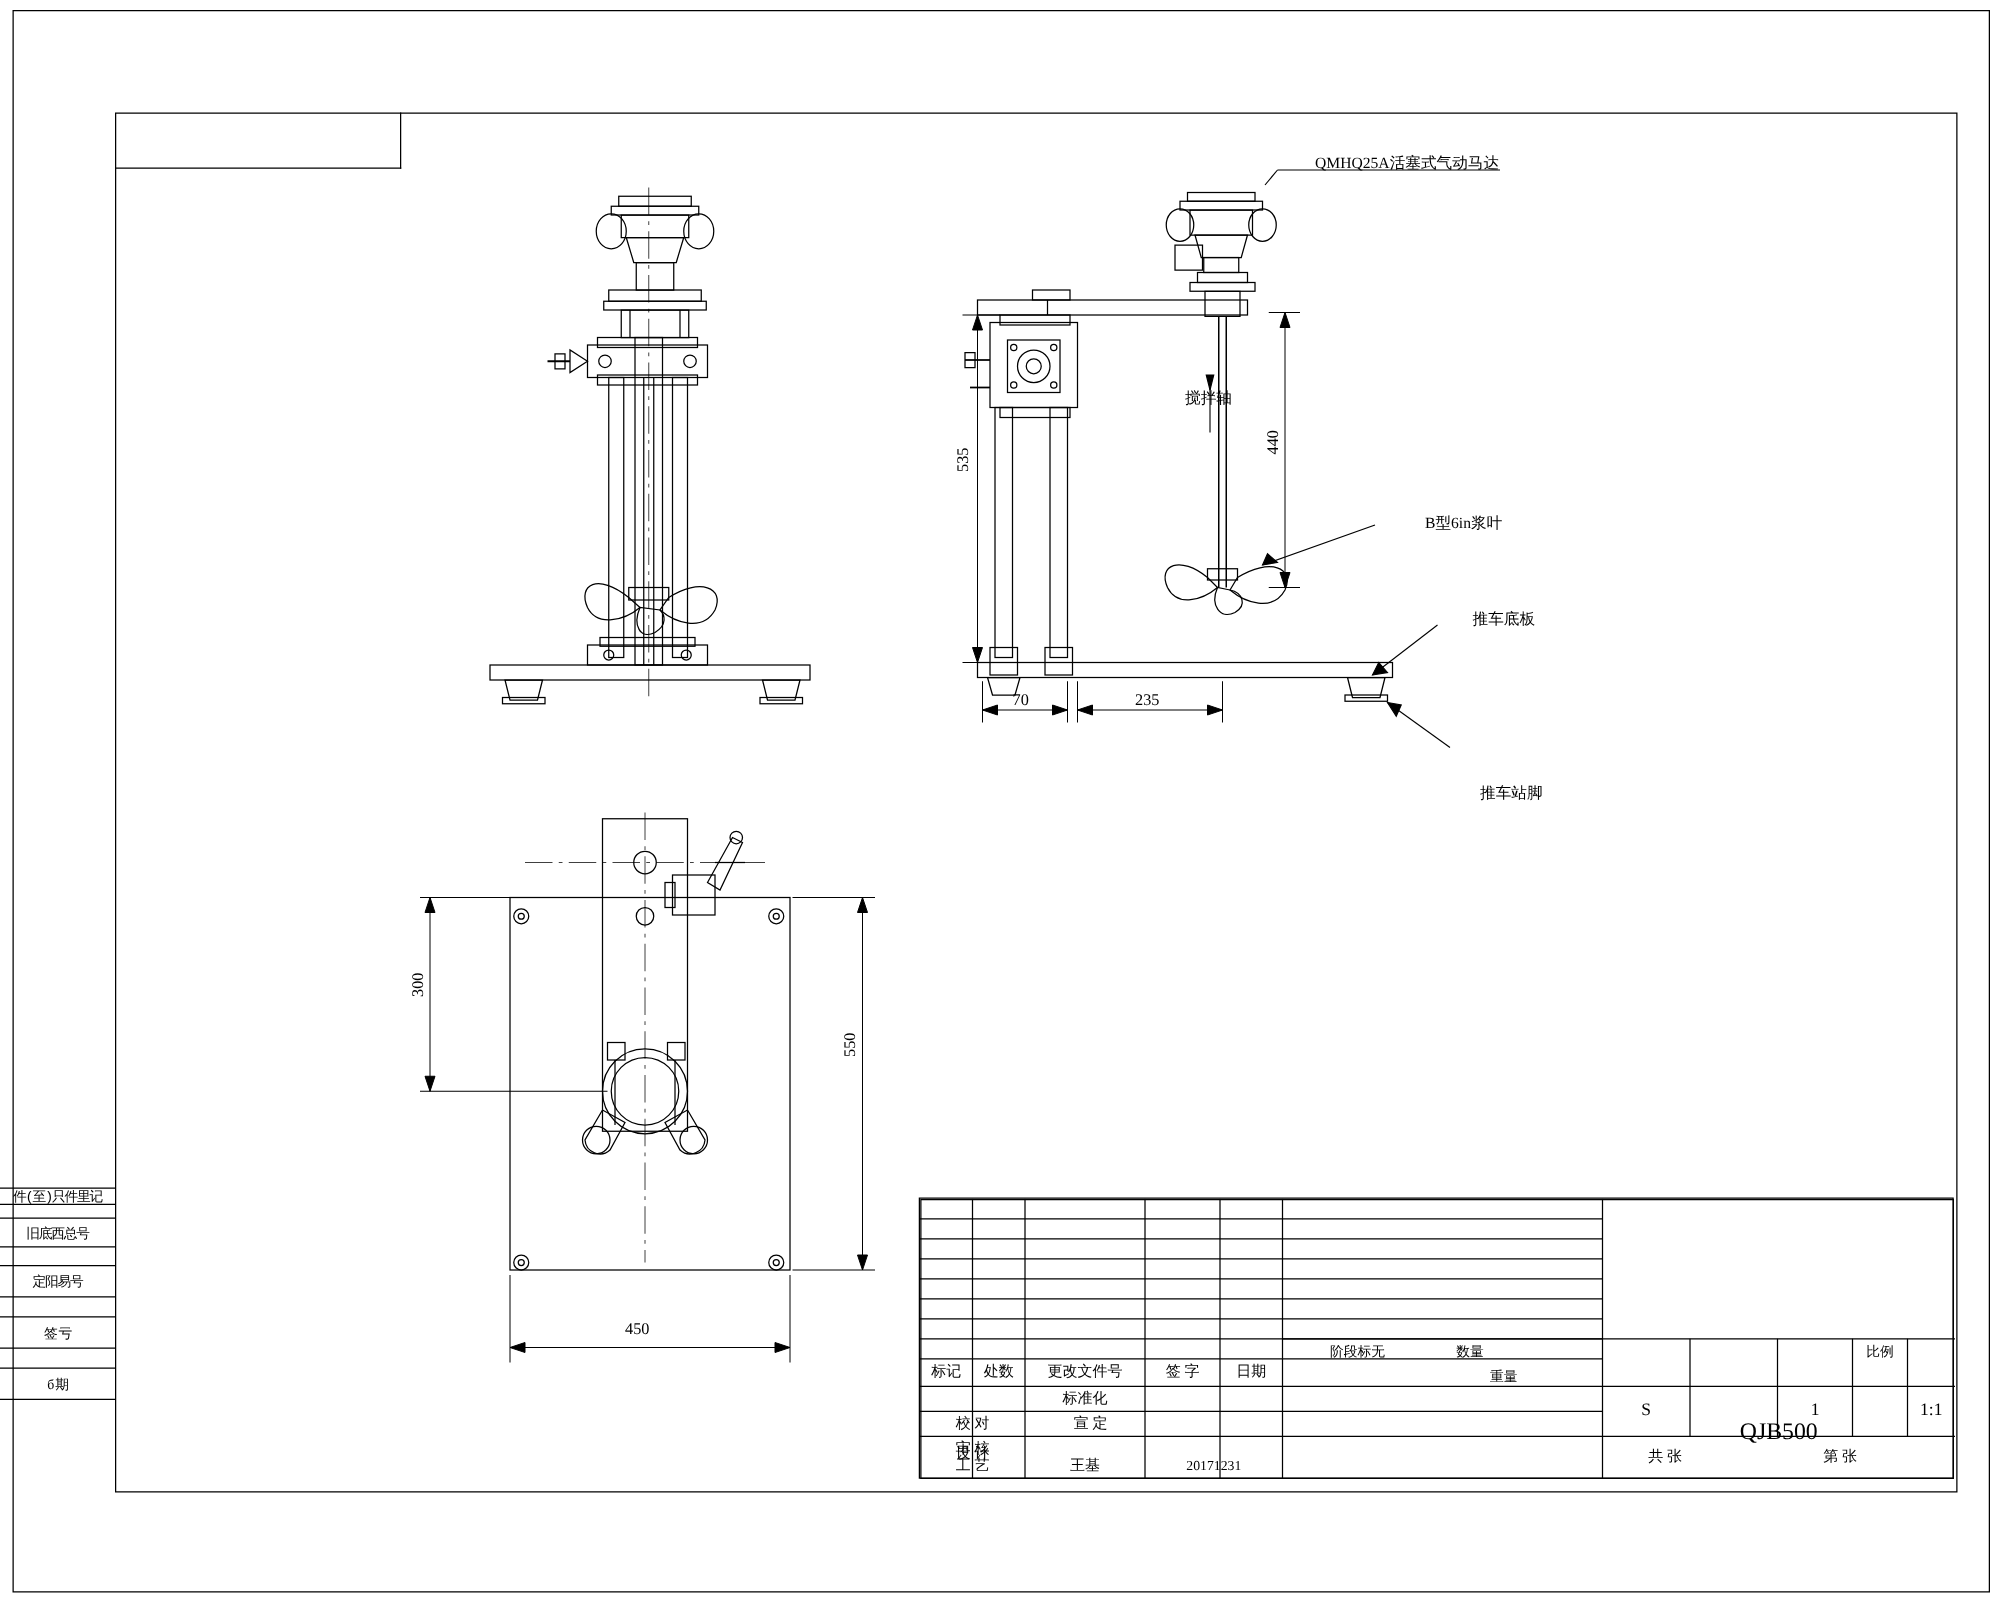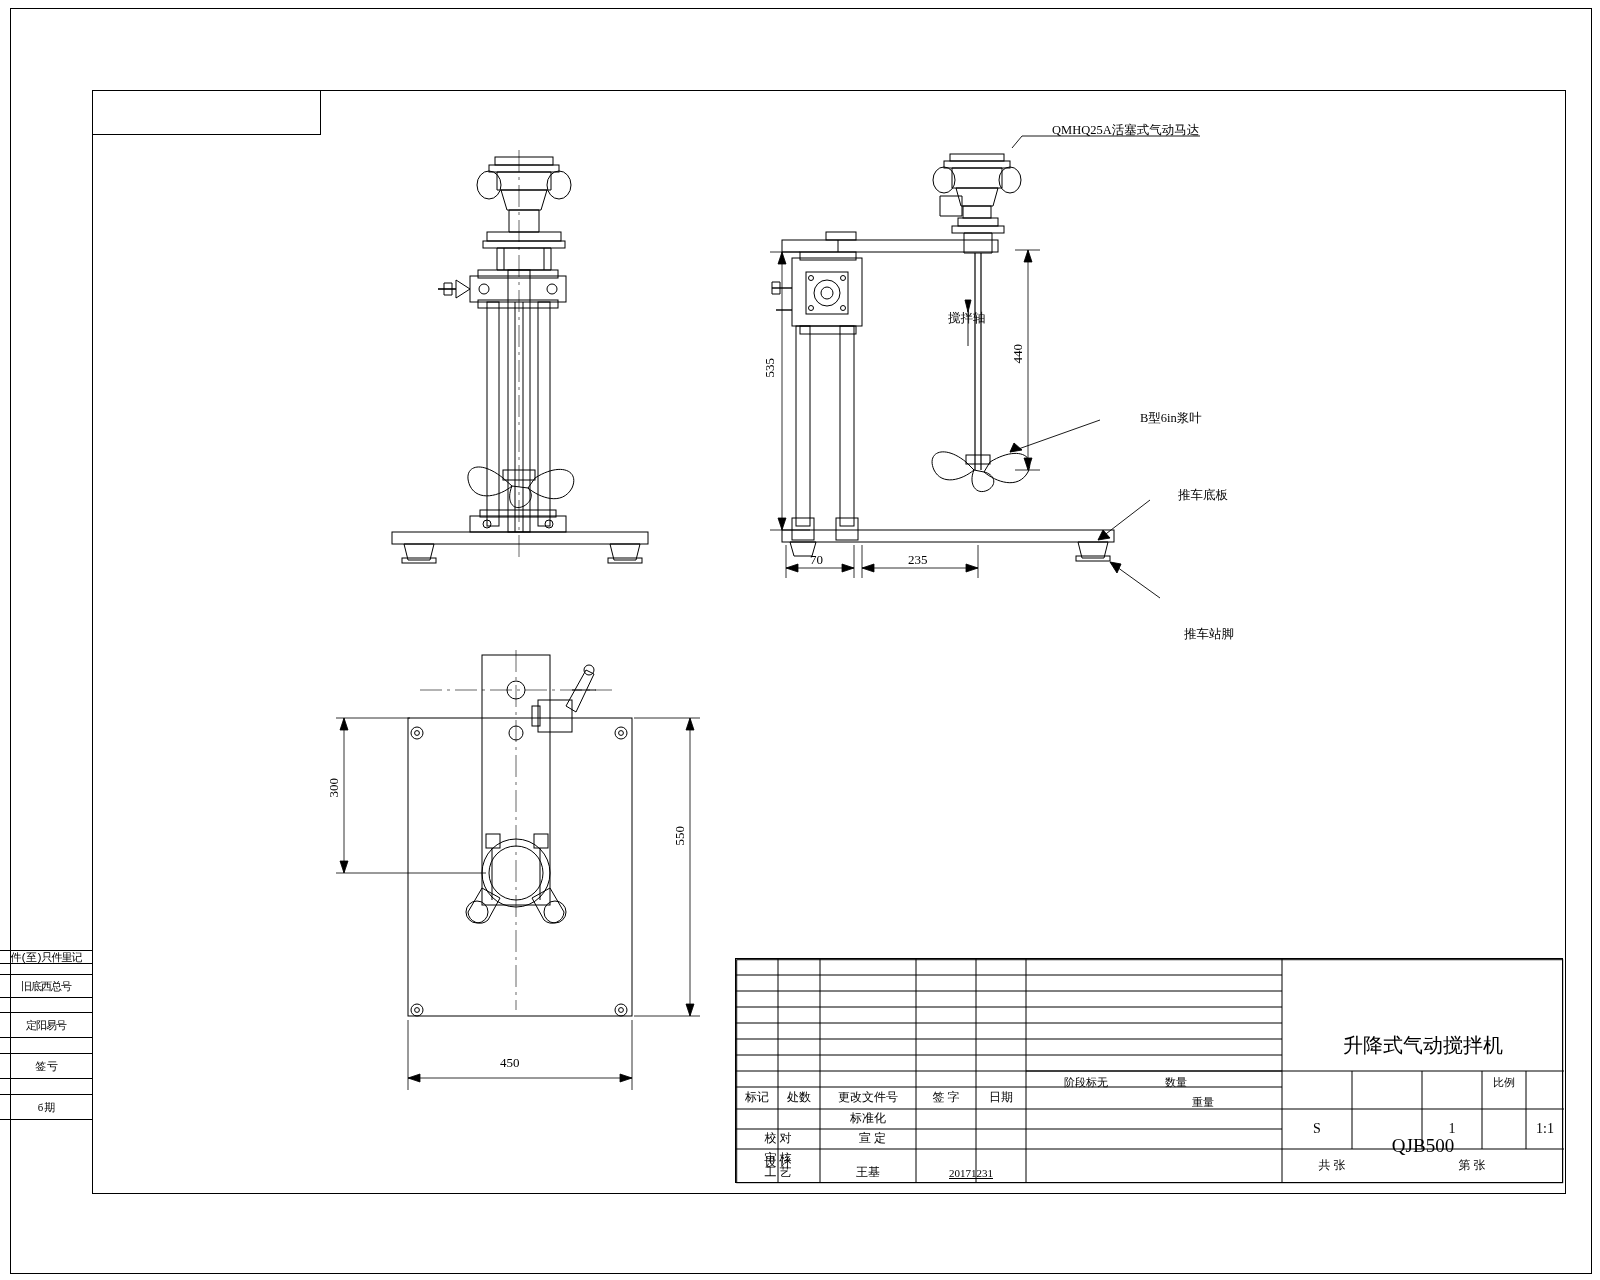--- a/index.html
+++ b/index.html
@@ -313,34 +313,33 @@
     <div class="tbtxt" style="left:180px;top:128px;width:60px;height:22px;">签 字</div>
     <div class="tbtxt" style="left:240px;top:128px;width:50px;height:22px;">日期</div>
 
     <div class="tbtxt" style="left:0px;top:150px;width:84px;height:20px;margin-top:44px;">设 计</div>
     <div class="tbtxt" style="left:84px;top:150px;width:96px;height:20px;">标准化</div>
     <div class="tbtxt" style="left:0px;top:170px;width:84px;height:20px;">校 对</div>
     <div class="tbtxt" style="left:84px;top:170px;width:105px;height:20px;">宣 定</div>
     <div class="tbtxt" style="left:0px;top:190px;width:84px;height:20px;">审 核</div>
     <div class="tbtxt" style="left:0px;top:204px;width:84px;height:20px;">工 艺</div>
     <div class="tbtxt" style="left:84px;top:204px;width:96px;height:20px;">王基</div>
-    <div class="tbtxt" style="left:180px;top:204px;width:110px;height:20px;font-size:11px;text-decoration:underline;">20171231</div>
+    <div class="tbtxt" style="left:180px;top:204px;width:110px;height:20px;font-size:11px;">20171231</div>
 
     <div class="tbtxt" style="left:290px;top:112px;width:120px;height:22px;font-size:11px;">阶段标无</div>
     <div class="tbtxt" style="left:410px;top:112px;width:60px;height:22px;font-size:11px;">数量</div>
     <div class="tbtxt" style="left:442px;top:112px;width:50px;height:22px;font-size:11px;margin-top:20px;">重量</div>
     <div class="tbtxt" style="left:746px;top:112px;width:44px;height:22px;font-size:11px;">比例</div>
 
     <div class="tbtxt" style="left:546px;top:150px;width:70px;height:40px;font-size:14px;">S</div>
     <div class="tbtxt" style="left:686px;top:150px;width:60px;height:40px;font-size:14px;">1</div>
     <div class="tbtxt" style="left:790px;top:150px;width:38px;height:40px;font-size:14px;">1:1</div>
 
     <div class="tbtxt" style="left:546px;top:190px;width:100px;height:34px;font-size:12px;">共 张</div>
     <div class="tbtxt" style="left:686px;top:190px;width:100px;height:34px;font-size:12px;">第 张</div>
 
 
 
-    <div class="tbtxt big3" style="left:546px;top:62px;width:282px;height:48px;">升降式气动搅拌机</div>
 
     <div class="tbtxt code" style="left:546px;top:150px;width:282px;height:74px;">QJB500</div>
   </div>
 
 </div>
 
 </body></html>

